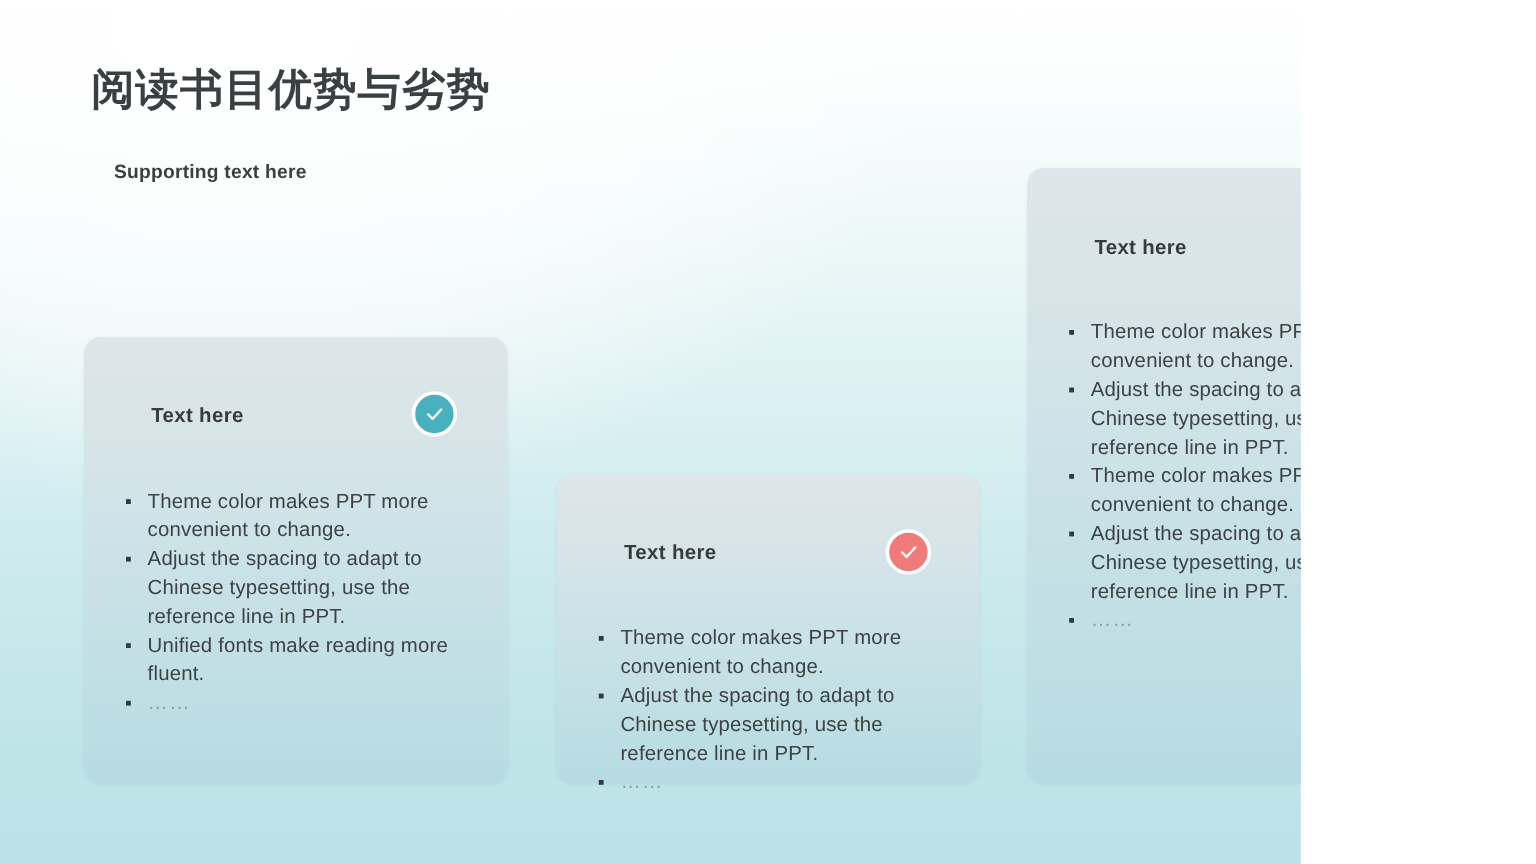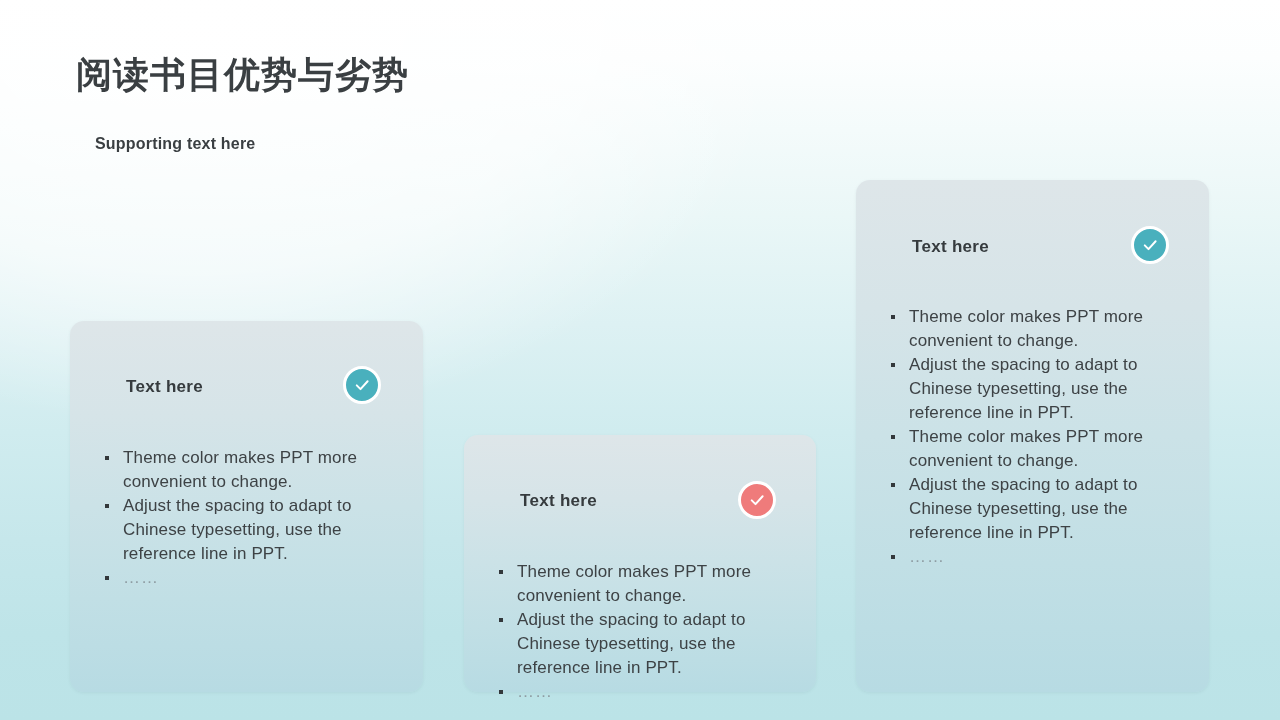--- a/index.html
+++ b/index.html
@@ -7,21 +7,21 @@
     padding: 0;
   }
   body {
     width: 1280px;
     height: 720px;
     overflow: hidden;
     font-family: "Liberation Sans", sans-serif;
   }
   #slide {
     position: relative;
-    width: 1280px;
+    width: 1084px;
     height: 720px;
     background: linear-gradient(to bottom,
         #ffffff 0%,
         #fcfefe 8%,
         #f4fbfb 18%,
         #eaf7f7 30%,
         #ddf1f3 45%,
         #d0ecef 60%,
         #c6e7eb 75%,
         #bee4e8 88%,
@@ -72,21 +72,20 @@
     line-height: 1.75;
     letter-spacing: 0.15px;
   }
 
   .card {
     position: absolute;
     border-radius: 14px;
     background: linear-gradient(to bottom, #dee6e9 0%, #d6e4e8 25%, #cbe2e7 50%, #c1dfe5 75%, #b7dbe3 100%);
     box-shadow: 0 1px 3px rgba(90,120,130,0.10);
     box-sizing: border-box;
-    margin-top: 40px;
   }
   .card-left   { left: 70px;  top: 281px; width: 353px; height: 371px; }
   .card-middle { left: 464px; top: 395px; width: 352px; height: 257px; }
   .card-right  { left: 856px; top: 140px; width: 353px; height: 512px; }
 
   .card-head {
     position: absolute;
     font-size: 17px;
     font-weight: bold;
     color: #363b3e;
@@ -167,20 +166,21 @@
   <div class="card card-left">
     <div class="card-head">Text here</div>
     <div class="check" style="background:#49b0bd">
       <svg width="18" height="18" viewBox="0 0 24 24" aria-hidden="true">
         <path d="M5 12.5 L10 17.5 L19.5 7" fill="none" stroke="#ffffff" stroke-width="2.6" stroke-linecap="round" stroke-linejoin="round"></path>
       </svg>
     </div>
     <ul class="bullets">
       <li>Theme color makes PPT more convenient to change.</li>
       <li>Adjust the spacing to adapt to Chinese typesetting, use the reference line in PPT.</li>
+      <li>Unified fonts make reading more fluent.</li>
       <li class="ellipsis">……</li>
     </ul>
   </div>
 
   <div class="card card-middle">
     <div class="card-head">Text here</div>
     <div class="check" style="background:#ef7b7b">
       <svg width="18" height="18" viewBox="0 0 24 24" aria-hidden="true">
         <path d="M5 12.5 L10 17.5 L19.5 7" fill="none" stroke="#ffffff" stroke-width="2.6" stroke-linecap="round" stroke-linejoin="round"></path>
       </svg>

